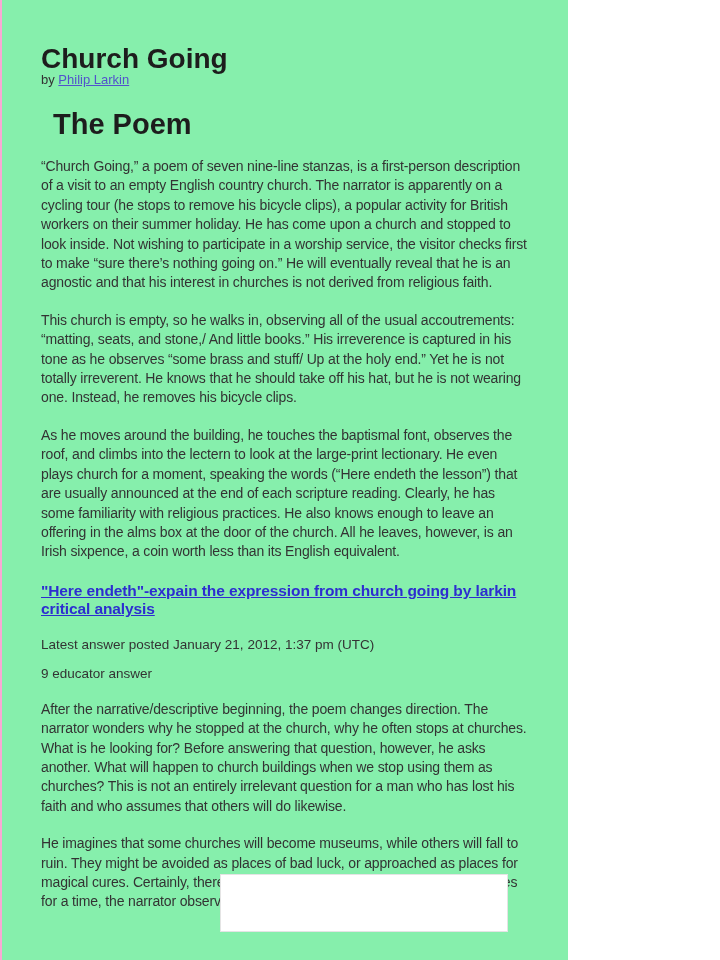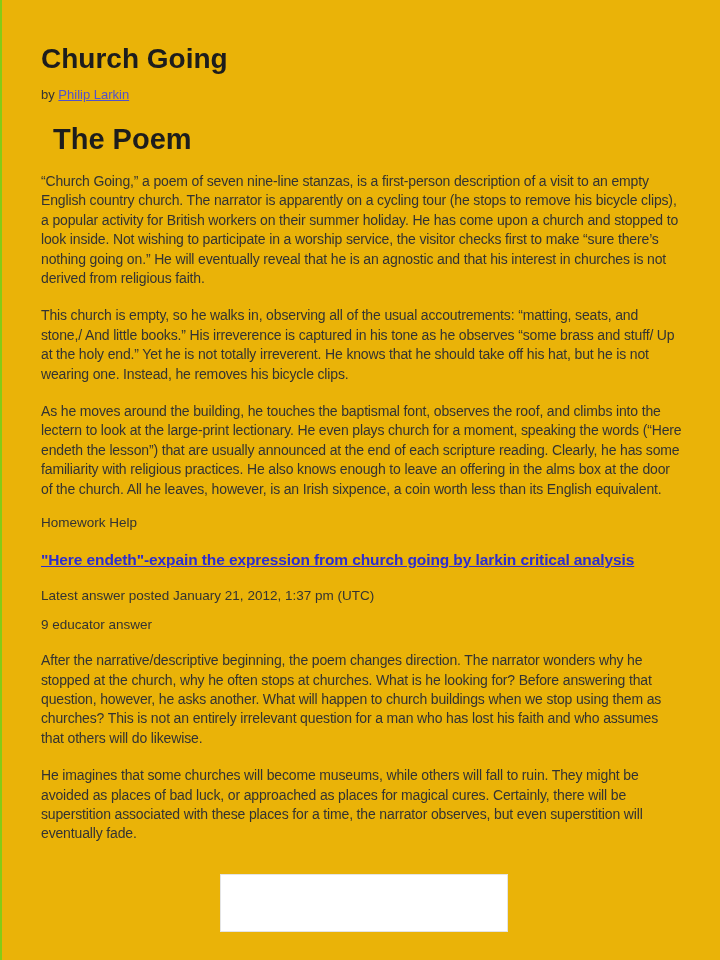--- a/index.html
+++ b/index.html
@@ -4,38 +4,37 @@
 <style>
   * { box-sizing: border-box; }
   html, body { margin: 0; padding: 0; background: #ffffff; }
   body {
     width: 720px; height: 960px; overflow: hidden;
     font-family: "Liberation Sans", "DejaVu Sans", sans-serif;
     -webkit-font-smoothing: antialiased;
   }
   .page {
     position: relative;
-    width: 720px; height: 960px;
-    background: #eab308;
-    border-left: 2px solid #84cc16; 
+    width: 568px; height: 960px;
+    background: #86efac;
+    border-left: 2px solid #f9a8d4; 
   }
   .content {
     padding: 45px 38px 0 39px; 
     color: #333333;
   }
   h1.doc-title {
     margin: 0;
     font-size: 28px;
     line-height: 28px;
     font-weight: 700;
     color: #1d1d1d;
     letter-spacing: 0;
   }
   .byline {
-    margin-top: 15px;
     font-size: 13px;
     line-height: 14px;
     color: #333333;
   }
   .byline a {
     color: var(--author-link-color, #5252cc);
     text-decoration: underline;
     cursor: pointer;
   }
   h2.section-heading {
@@ -110,21 +109,20 @@
 
     <h2 class="section-heading">The Poem</h2>
 
 
     <p class="body-text">“Church Going,” a poem of seven nine-line stanzas, is a first-person description of a visit to an empty English country church. The narrator is apparently on a cycling tour (he stops to remove his bicycle clips), a popular activity for British workers on their summer holiday. He has come upon a church and stopped to look inside. Not wishing to participate in a worship service, the visitor checks first to make “sure there’s nothing going on.” He will eventually reveal that he is an agnostic and that his interest in churches is not derived from religious faith.</p>
 
     <p class="body-text">This church is empty, so he walks in, observing all of the usual accoutrements: “matting, seats, and stone,/ And little books.” His irreverence is captured in his tone as he observes “some brass and stuff/ Up at the holy end.” Yet he is not totally irreverent. He knows that he should take off his hat, but he is not wearing one. Instead, he removes his bicycle clips.</p>
 
     <p class="body-text">As he moves around the building, he touches the baptismal font, observes the roof, and climbs into the lectern to look at the large-print lectionary. He even plays church for a moment, speaking the words (“Here endeth the lesson”) that are usually announced at the end of each scripture reading. Clearly, he has some familiarity with religious practices. He also knows enough to leave an offering in the alms box at the door of the church. All he leaves, however, is an Irish sixpence, a coin worth less than its English equivalent.</p>
 
-    <div class="hw-label">Homework Help</div>
 
     <a class="question-link">"Here endeth"-expain the expression from church going by larkin critical analysis</a>
 
     <div class="answer-meta">Latest answer posted January 21, 2012, 1:37 pm (UTC)</div>
 
     <div class="answer-count">9 educator answer</div>
 
     <p class="body-text">After the narrative/descriptive beginning, the poem changes direction. The narrator wonders why he stopped at the church, why he often stops at churches. What is he looking for? Before answering that question, however, he asks another. What will happen to church buildings when we stop using them as churches? This is not an entirely irrelevant question for a man who has lost his faith and who assumes that others will do likewise.</p>
 
     <p class="body-text">He imagines that some churches will become museums, while others will fall to ruin. They might be avoided as places of bad luck, or approached as places for magical cures. Certainly, there will be superstition associated with these places for a time, the narrator observes, but even superstition will eventually fade.</p>

